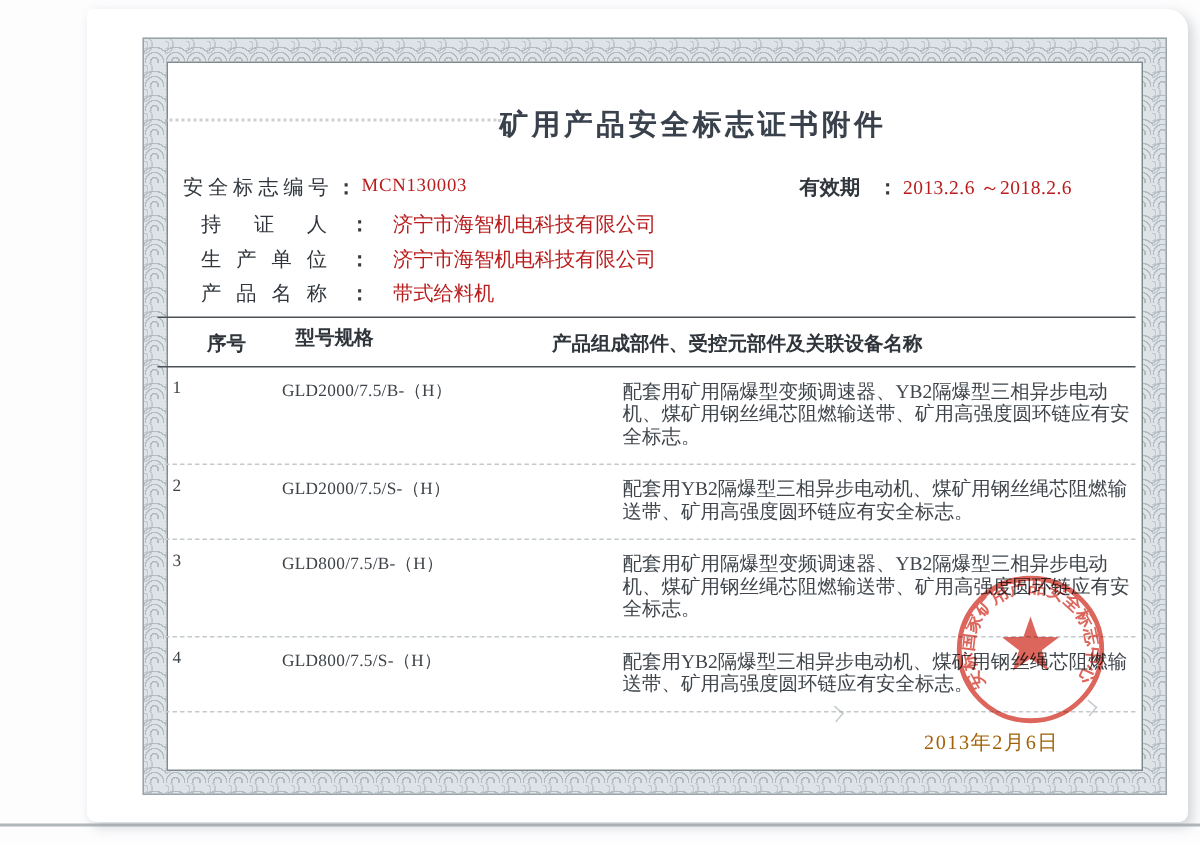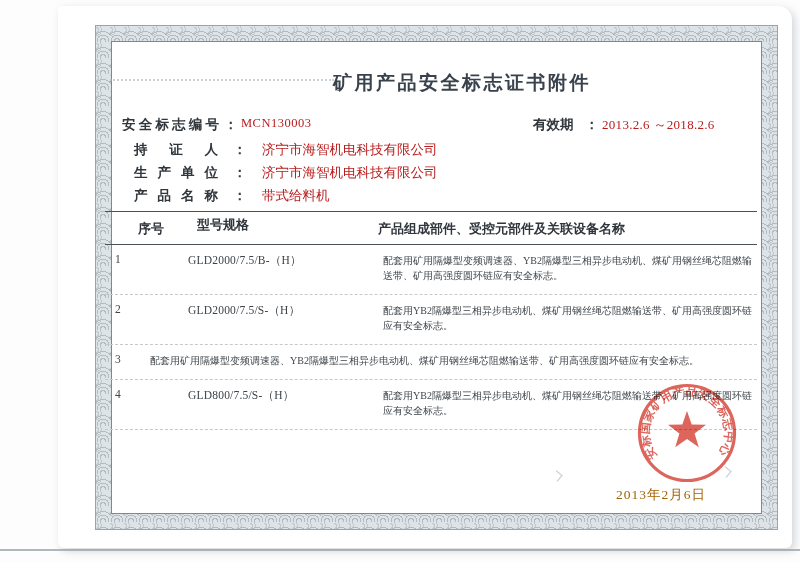--- a/index.html
+++ b/index.html
@@ -17,43 +17,43 @@
          background-size:14px 16px,14px 16px;}
   .frame-inner{position:absolute;left:15px;top:15px;right:15px;bottom:15px;background:#ffffff;
                border:1px solid #7e898d;}
   
   .erased{position:absolute;left:110px;top:79px;width:224px;height:0;
           border-top:2px dotted #a9b2b6;opacity:.6;}
   .title{position:absolute;left:333px;top:70px;margin:0;font-size:19px;font-weight:bold;
          letter-spacing:2.5px;color:#39424c;white-space:nowrap;}
   
   .fline{position:absolute;height:18px;font-size:13.5px;white-space:nowrap;}
-  .jlabel{position:absolute;display:inline-block;font-weight:bold;text-align:justify;
+  .jlabel{position:absolute;display:inline-block;font-weight:normal;text-align:justify;
           text-align-last:justify;color:#30363c;}
   .colon{position:absolute;font-weight:bold;}
   .fval{position:absolute;color:#b91c1c;}
   .l-mark{top:116px;}  .l-hold{top:141px;}  .l-mfr{top:164px;}  .l-prod{top:187px;}
   .lab-mark{left:122px;width:97px;}
   .lab-sm{left:134px;width:84px;}
   .co-mark{left:224px;} .co-sm{left:233px;}
   .va-mark{left:241px;font-size:12.5px;letter-spacing:.5px;}
   .va-sm{left:262px;}
   .lab-valid{position:absolute;left:533px;font-weight:bold;color:#30363c;}
   .co-valid{left:585px;}
   .va-valid{left:602px;font-size:13px;letter-spacing:.3px;}
   
   .tbl{position:absolute;left:105px;top:211px;width:652px;border-top:1.5px solid #4a5257;}
   .thead{position:relative;height:32px;border-bottom:1.5px solid #4a5257;font-size:13px;font-weight:bold;color:#2f353b;}
   .th-no{position:absolute;left:17px;top:8px;margin-left:16px;}
   .th-model{position:absolute;left:92px;top:4px;}
-  .th-desc{position:absolute;left:273px;top:8px;}
+  .th-desc{position:absolute;left:263px;top:8px;}
   .trow{display:flex;border-bottom:1px dashed #c3cacd;padding:8px 0 11px;}
   .c-no{width:45px;padding-left:10px;box-sizing:border-box;font-size:11.5px;color:#3d4348;}
   .c-model{width:195px;font-size:11.5px;letter-spacing:.2px;color:#3d4348;margin-left:38px;}
-  .c-desc{flex:1;font-size:10px;line-height:15px;color:#3f454b;}
+  .c-desc{flex:1;font-size:13px;line-height:15px;color:#3f454b;margin-left:32px;}
   
   .seal{position:absolute;left:636px;top:382px;width:102px;height:102px;
         opacity:.9;mix-blend-mode:multiply;}
   .issue-date{position:absolute;left:616px;top:486px;font-size:13.5px;letter-spacing:1px;color:#a16207;}
   
   .chev{position:absolute;width:7px;height:7px;border-top:1.5px solid #8f989c;
         border-right:1.5px solid #8f989c;transform:rotate(40deg);opacity:.5;}
   .chev-a{left:553px;top:472px;} .chev-b{left:722px;top:468px;}
   .scan-edge{position:absolute;left:0;top:549px;width:800px;height:2px;background:#97a0a4;opacity:.75;}
 </style>
@@ -109,20 +109,21 @@
       <div class="c-model">GLD2000/7.5/B-（H）</div>
       <div class="c-desc">配套用矿用隔爆型变频调速器、YB2隔爆型三相异步电动机、煤矿用钢丝绳芯阻燃输送带、矿用高强度圆环链应有安全标志。</div>
     </div>
     <div class="trow">
       <div class="c-no">2</div>
       <div class="c-model">GLD2000/7.5/S-（H）</div>
       <div class="c-desc">配套用YB2隔爆型三相异步电动机、煤矿用钢丝绳芯阻燃输送带、矿用高强度圆环链应有安全标志。</div>
     </div>
     <div class="trow">
       <div class="c-no">3</div>
+      <div class="c-model">GLD800/7.5/B-（H）</div>
       <div class="c-desc">配套用矿用隔爆型变频调速器、YB2隔爆型三相异步电动机、煤矿用钢丝绳芯阻燃输送带、矿用高强度圆环链应有安全标志。</div>
     </div>
     <div class="trow">
       <div class="c-no">4</div>
       <div class="c-model">GLD800/7.5/S-（H）</div>
       <div class="c-desc">配套用YB2隔爆型三相异步电动机、煤矿用钢丝绳芯阻燃输送带、矿用高强度圆环链应有安全标志。</div>
     </div>
   </div>
 
   <svg class="seal" viewBox="0 0 102 102">

